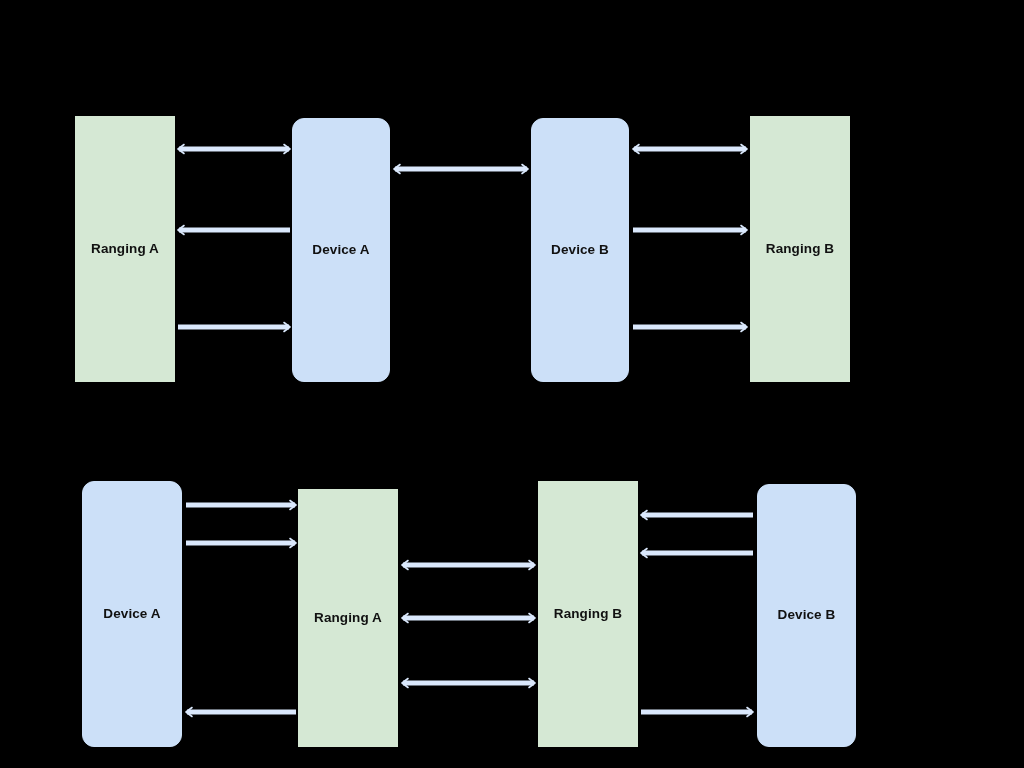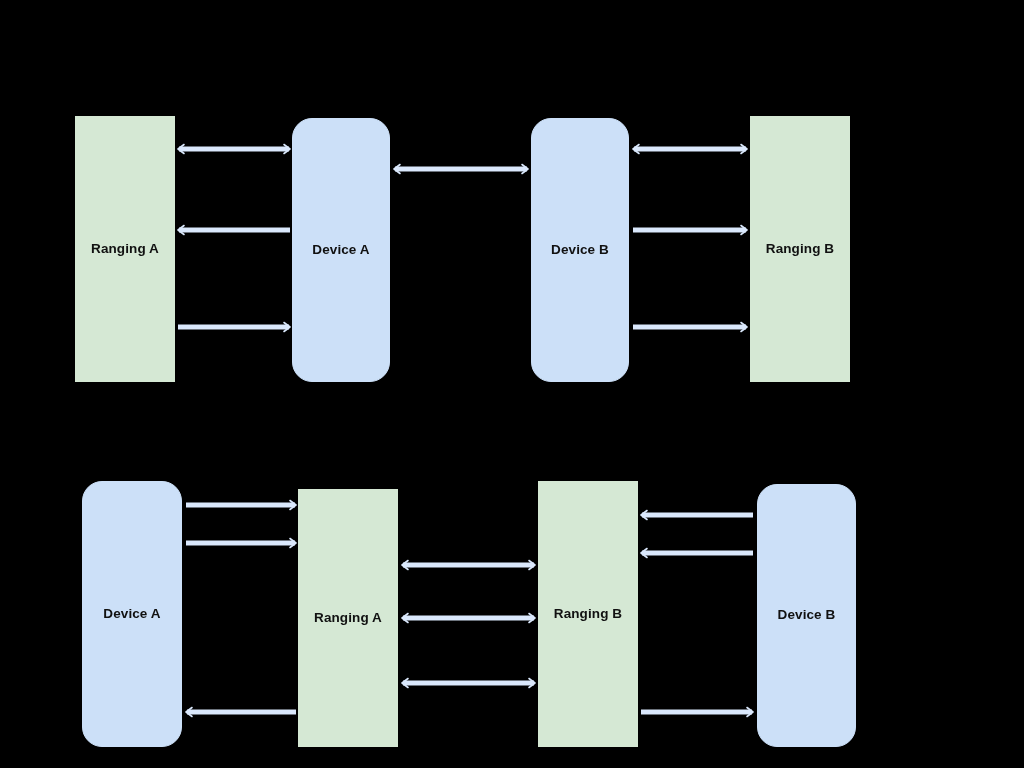--- a/index.html
+++ b/index.html
@@ -33,21 +33,21 @@
     user-select: none;
   }
   .node.green {
     background: #d5e8d4;
     border: 1px solid #d5e8d4;
     border-radius: 0;
   }
   .node.blue {
     background: #cce0f8;
     border: 1px solid #cce0f8;
-    border-radius: 20px;
+    border-radius: 12px;
   }
   .node-label {
     pointer-events: none;
   }
 
   
   .arrow {
     position: absolute;
     height: 14px;
     margin-top: -7px;           

